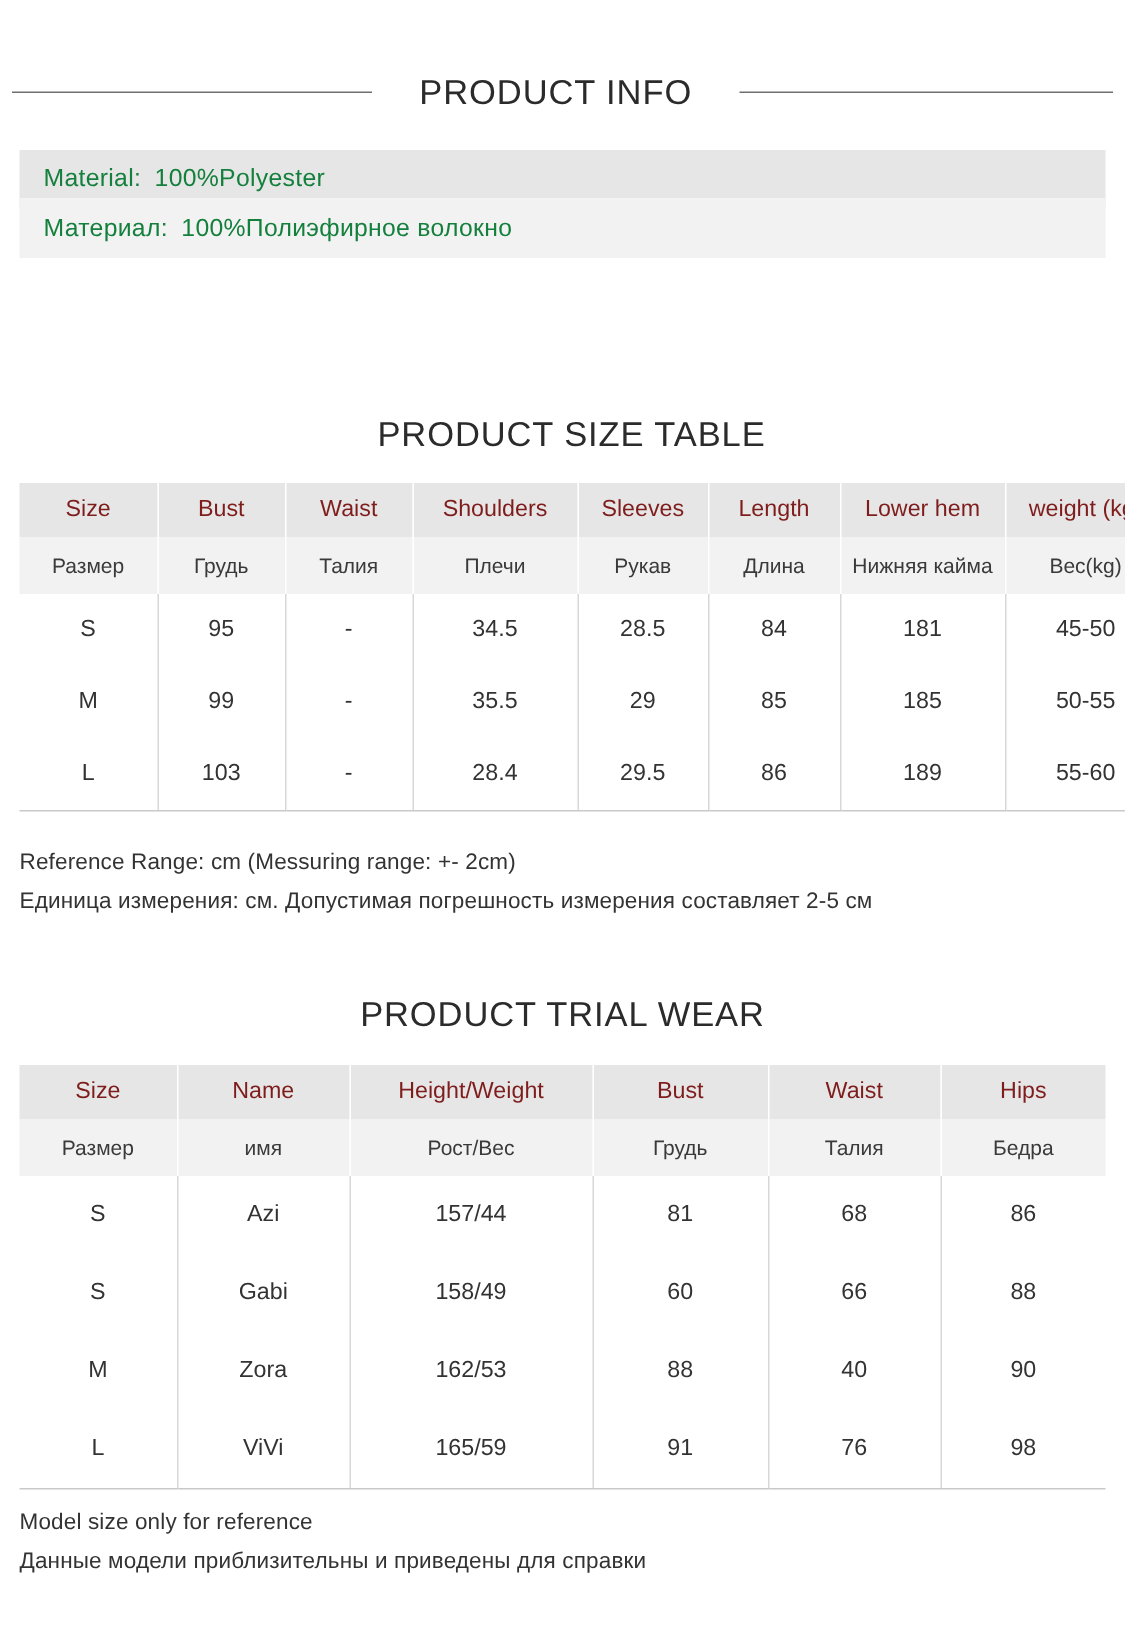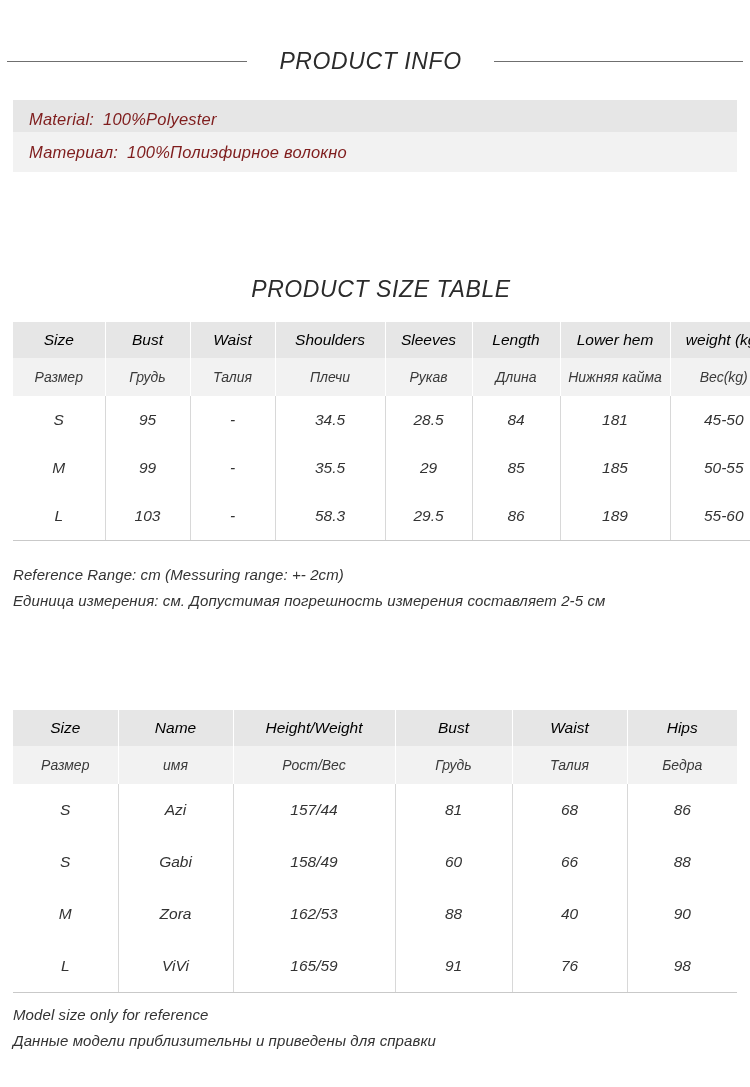--- a/index.html
+++ b/index.html
@@ -15,21 +15,20 @@
     position: relative;
     font-family: "Liberation Sans", "DejaVu Sans", sans-serif;
     color: #333333;
     -webkit-font-smoothing: antialiased;
   }
   .page {
     width: 750px;
     height: 1087px;
     position: relative;
     overflow: hidden;
-    font-style: italic;
   }
 
   
   .title-ruled {
     position: absolute;
     left: 0;
     width: 750px;
     display: flex;
     align-items: center;
     justify-content: center;
@@ -58,21 +57,21 @@
 
   
   .band {
     position: absolute;
     left: 13px;
     width: 724px;
     display: flex;
     align-items: center;
     padding-left: 16px;
     font-size: 16.5px;
-    color: #7f1d1d;
+    color: #15803d;
     letter-spacing: 0.2px;
   }
   .band .lbl { margin-right: 9px; }
   .band-dark  { background: #e6e6e6; }
   .band-light { background: #f2f2f2; }
 
   
   .tbl {
     position: absolute;
     left: 13px;
@@ -87,21 +86,21 @@
     vertical-align: middle;
     border-left: 1px solid #d8d8d8;
     padding: 0 2px;
     line-height: 1.18;
   }
   .tbl td:first-child { border-left: none; }
   .tbl tr.hdr-en td {
     background: #e6e6e6;
     height: 36px;
     font-size: 15.5px;
-    color: #000000;
+    color: #7f1d1d;
     border-left-color: #ffffff;
     margin-left: 35px;
   }
   .tbl tr.hdr-en td:first-child { border-left: none; }
   .tbl tr.hdr-ru td {
     background: #f2f2f2;
     height: 38px;
     font-size: 14px;
     color: #3a3a3a;
     border-left-color: #ffffff;
@@ -199,32 +198,35 @@
         <td>35.5</td>
         <td>29</td>
         <td>85</td>
         <td>185</td>
         <td>50-55</td>
       </tr>
       <tr class="body-row last">
         <td>L</td>
         <td>103</td>
         <td>-</td>
-        <td>58.3</td>
+        <td>28.4</td>
         <td>29.5</td>
         <td>86</td>
         <td>189</td>
         <td>55-60</td>
       </tr>
     </tbody>
   </table>
 
   <div class="note" style="top:566px;">Reference Range: cm (Messuring range: +- 2cm)</div>
   <div class="note" style="top:592px;">Единица измерения: см. Допустимая погрешность измерения составляет 2-5 см</div>
 
+  <div class="title-plain" style="top:663px;">
+    <span class="section-title">PRODUCT TRIAL WEAR</span>
+  </div>
 
   <table class="tbl" style="top:710px;">
     <colgroup>
       <col style="width:105px">
       <col style="width:115px">
       <col style="width:162px">
       <col style="width:117px">
       <col style="width:115px">
       <col style="width:110px">
     </colgroup>

